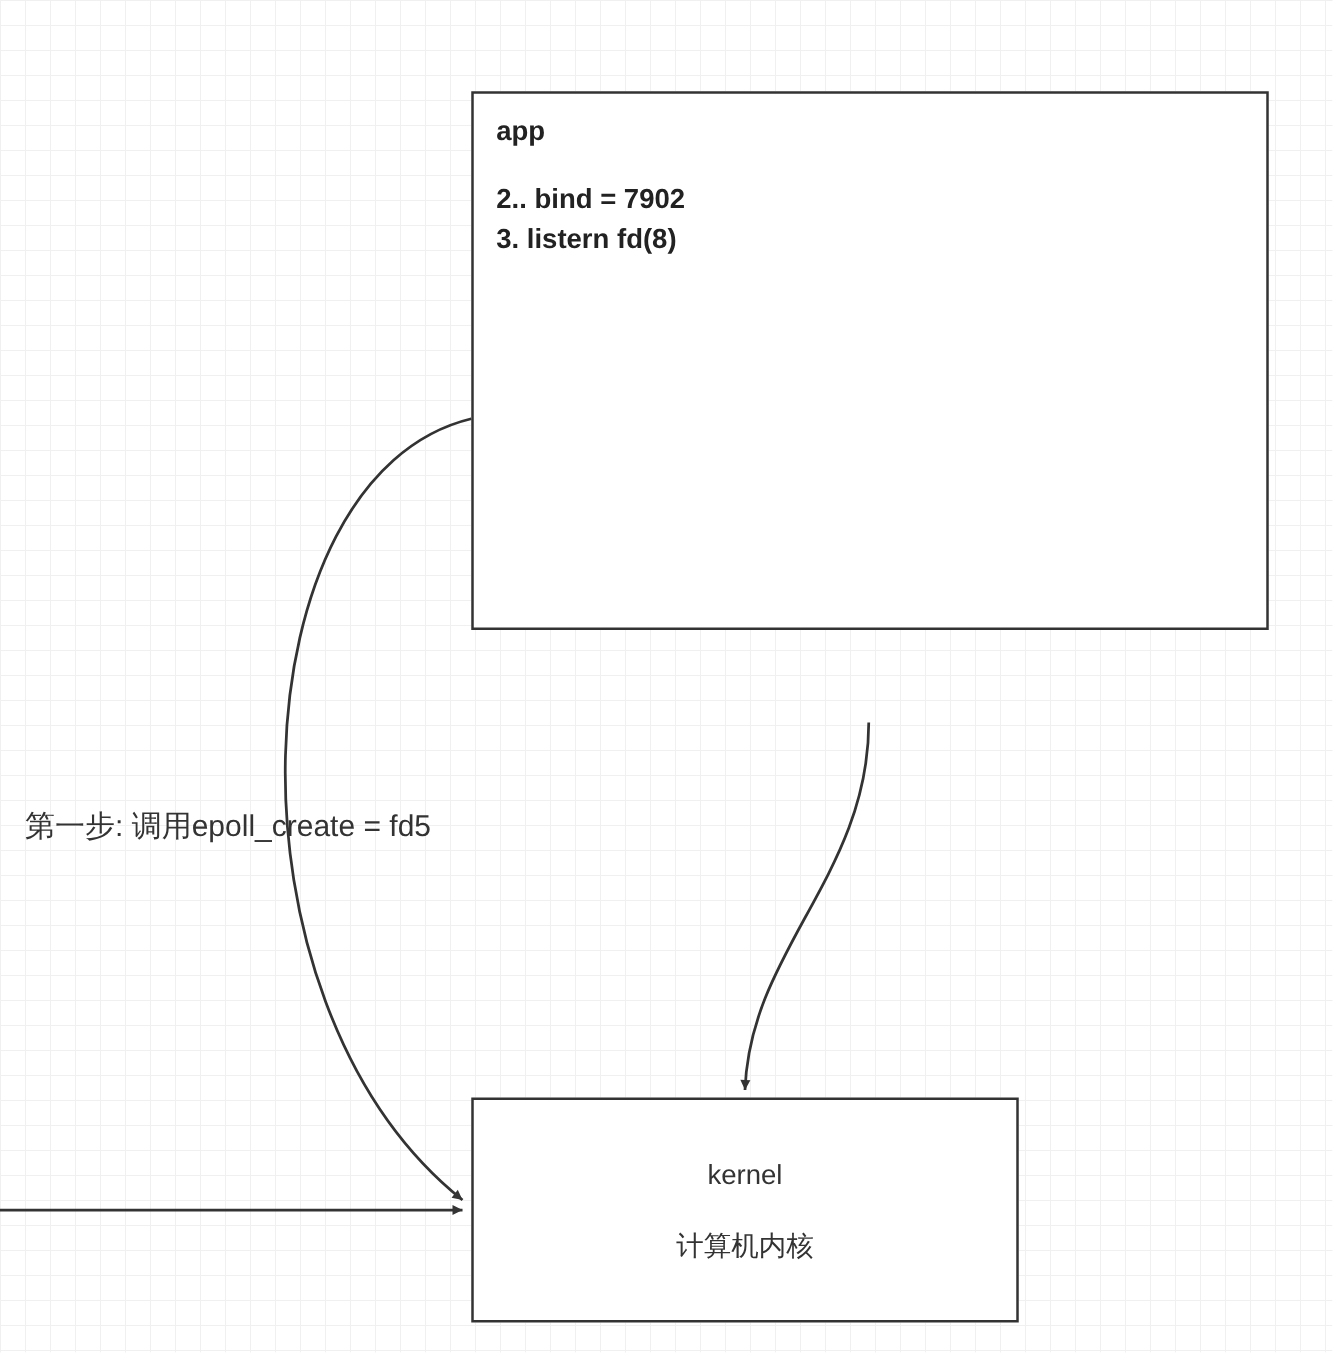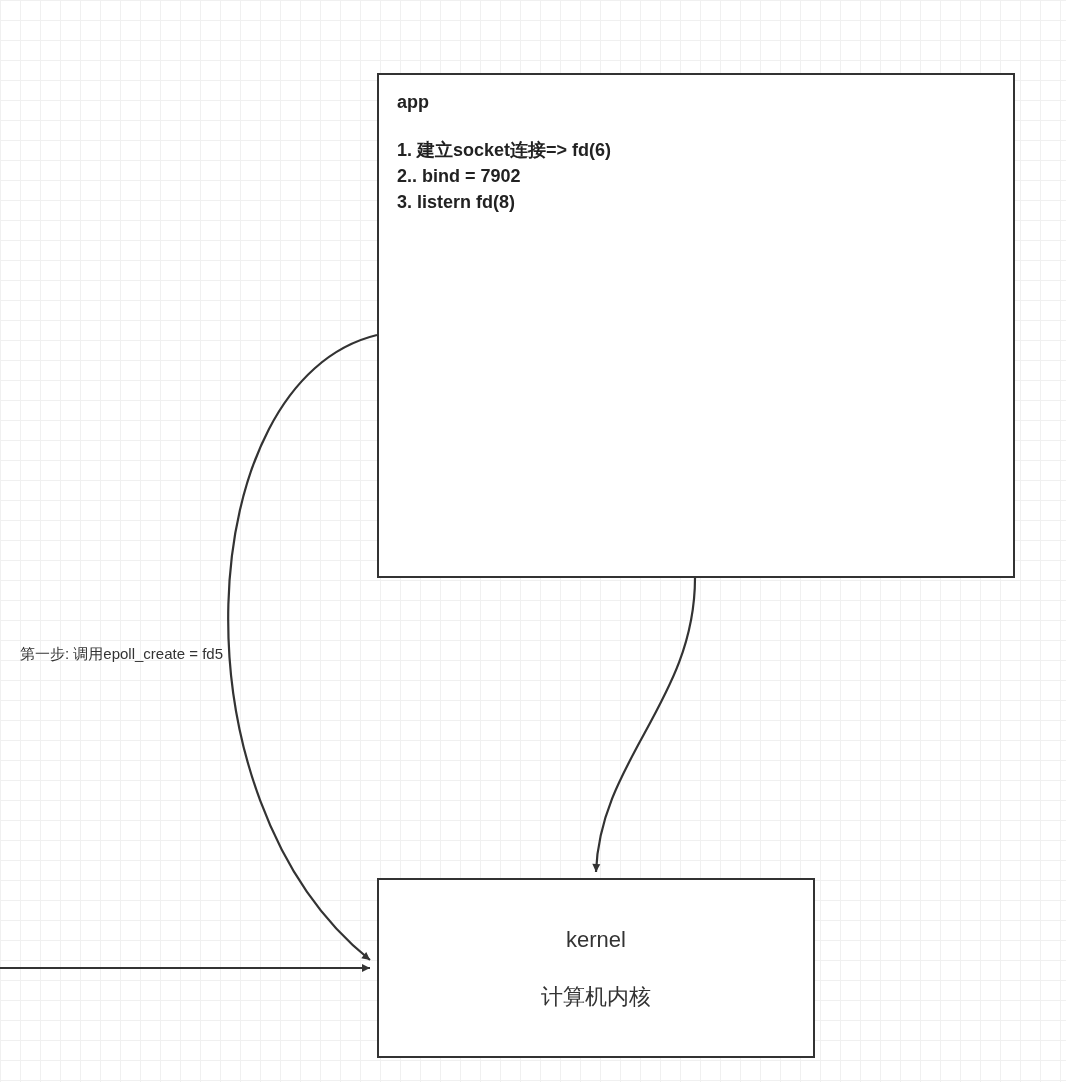--- a/index.html
+++ b/index.html
@@ -31,23 +31,23 @@
   .node {
     position: absolute;
     background: #ffffff;
     border: 2px solid #333;
     box-sizing: border-box;
   }
   .app-box {
     left: 377px;
     top: 73px;
     width: 638px;
-    height: 505px;
+    height: 431px;
     padding: 14px 18px;
-    font-size: 18px;
+    font-size: 22px;
     line-height: 1.45;
     color: #222;
   }
   .app-box .line-bold {
     font-weight: 600;
   }
   .app-box .spacer {
     height: 22px;
   }
   .kernel-box {
@@ -61,42 +61,41 @@
     justify-content: center;
     font-size: 22px;
     color: #333;
     line-height: 1.45;
     gap: 25px;
   }
   .edge-label {
     position: absolute;
     left: 20px;
     top: 645px;
-    font-size: 15px;
+    font-size: 24px;
     color: #333;
     white-space: nowrap;
   }
   svg.edges {
     position: absolute;
     inset: 0;
     width: 1066px;
     height: 1082px;
     pointer-events: none;
   }
 </style>
 </head>
 <body>
 
 <div class="canvas">
   <div class="grid"></div>
 
   <div class="node app-box">
     <div class="line-bold">app</div>
     <div class="spacer"></div>
-    <div class="line-bold">1. 建立socket连接=&gt; fd(6)</div>
     <div class="line-bold">2.. bind = 7902</div>
     <div class="line-bold">3. listern fd(8)</div>
   </div>
 
   <div class="node kernel-box">
     <div>kernel</div>
     <div>计算机内核</div>
   </div>
 
   <div class="edge-label">第一步: 调用epoll_create = fd5</div>

